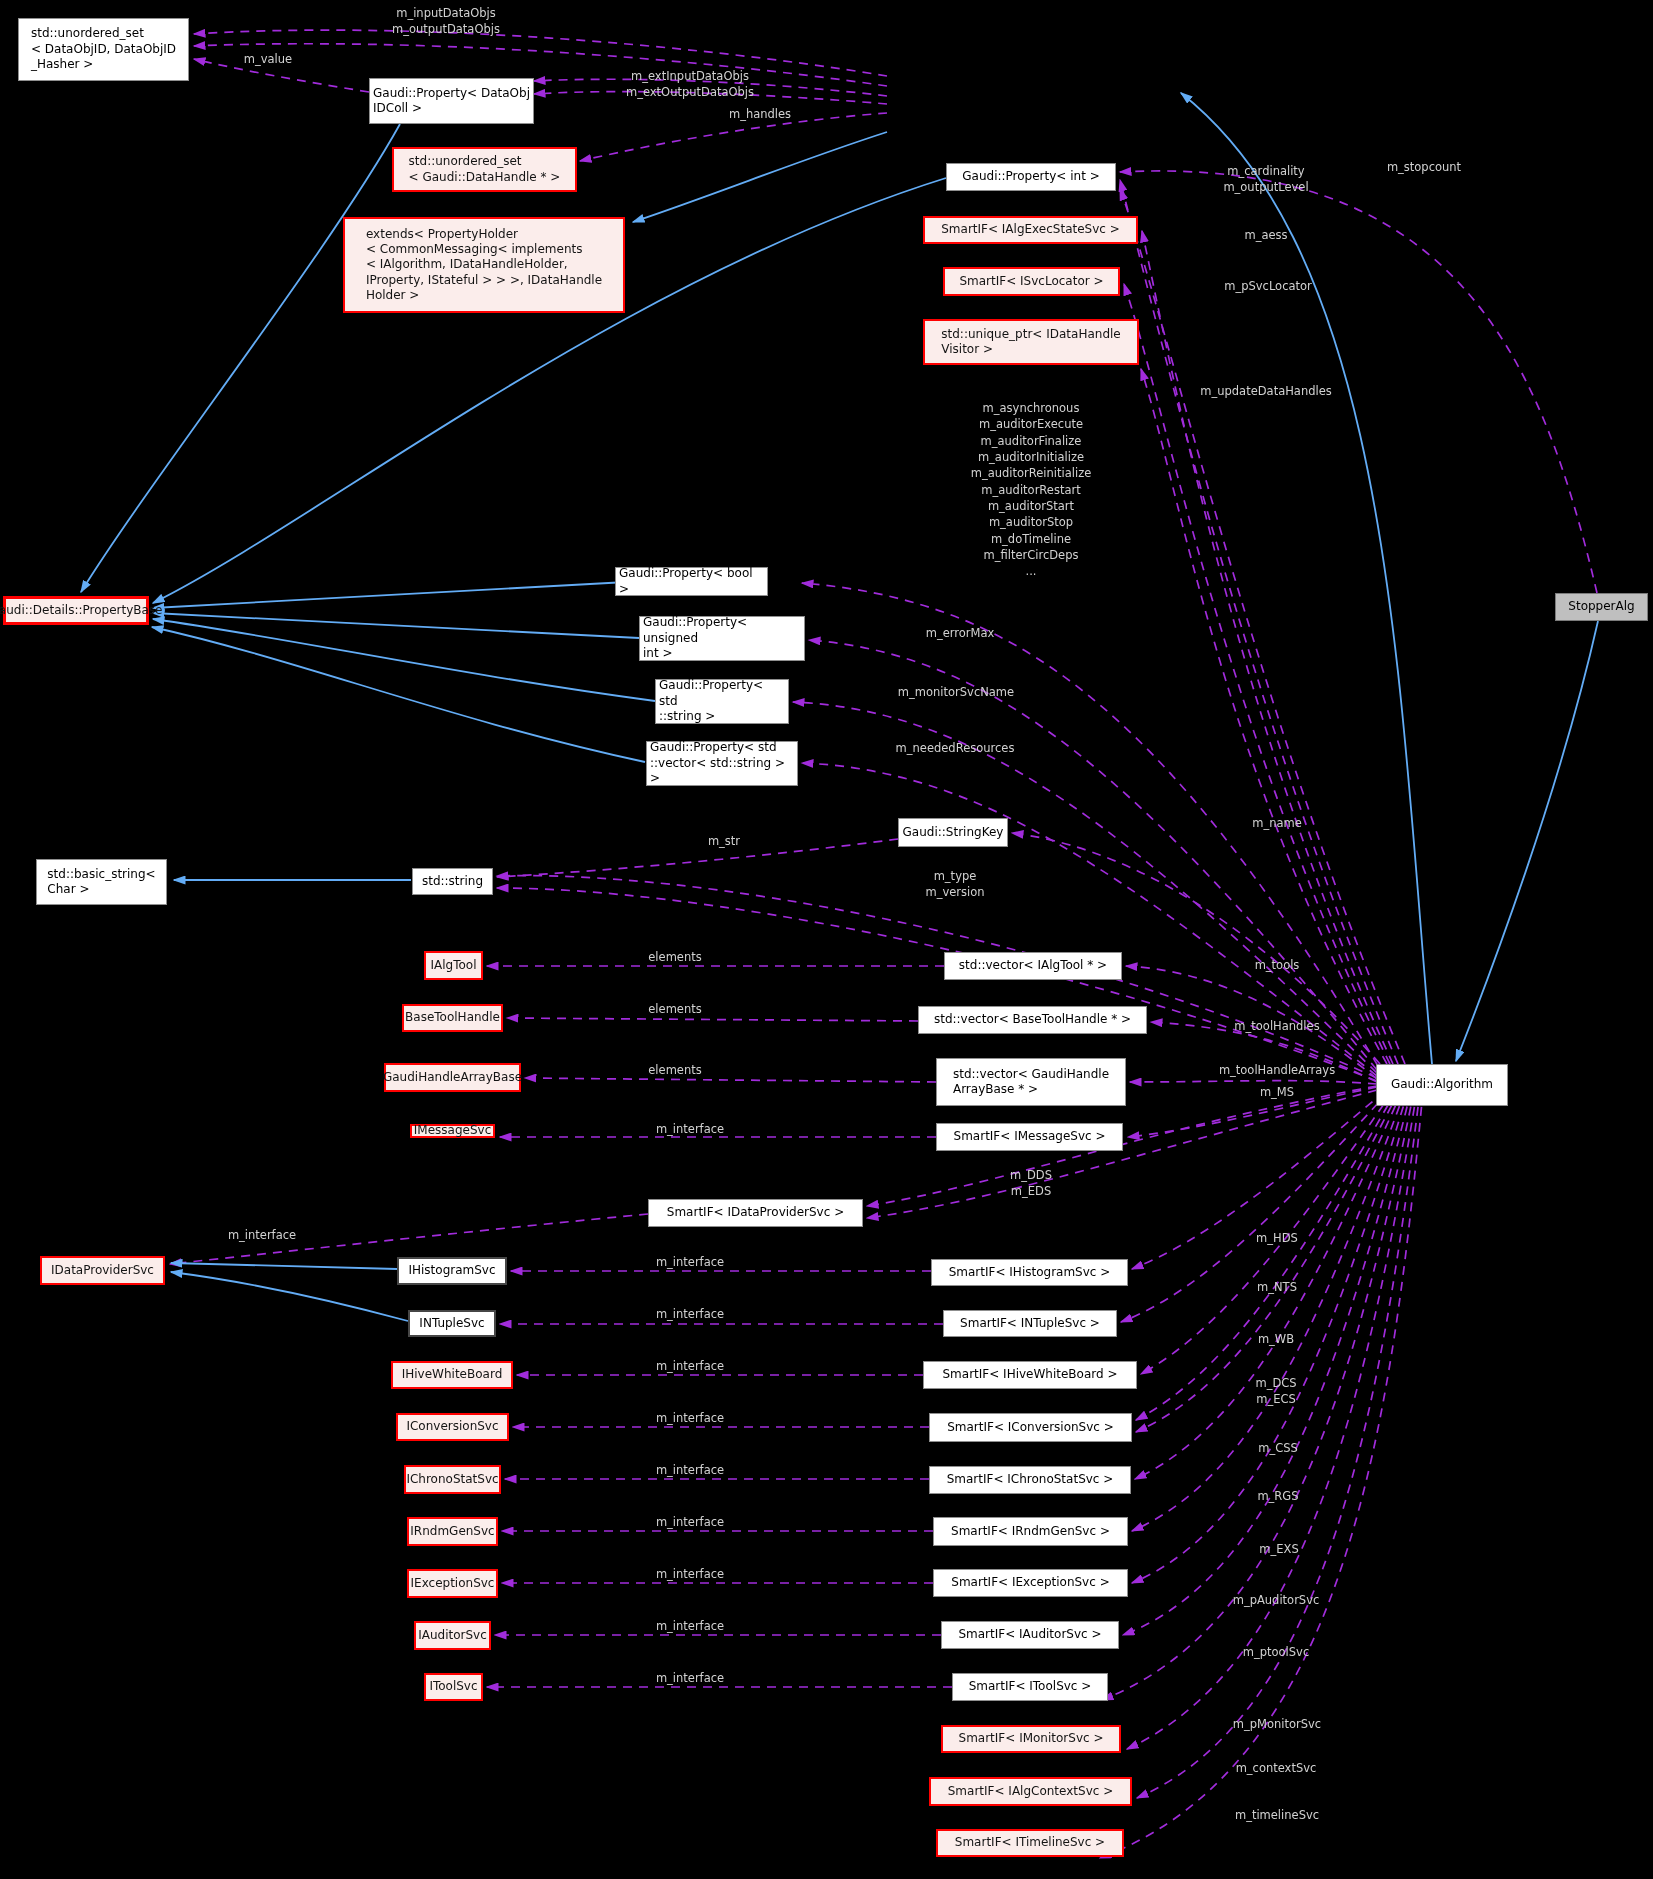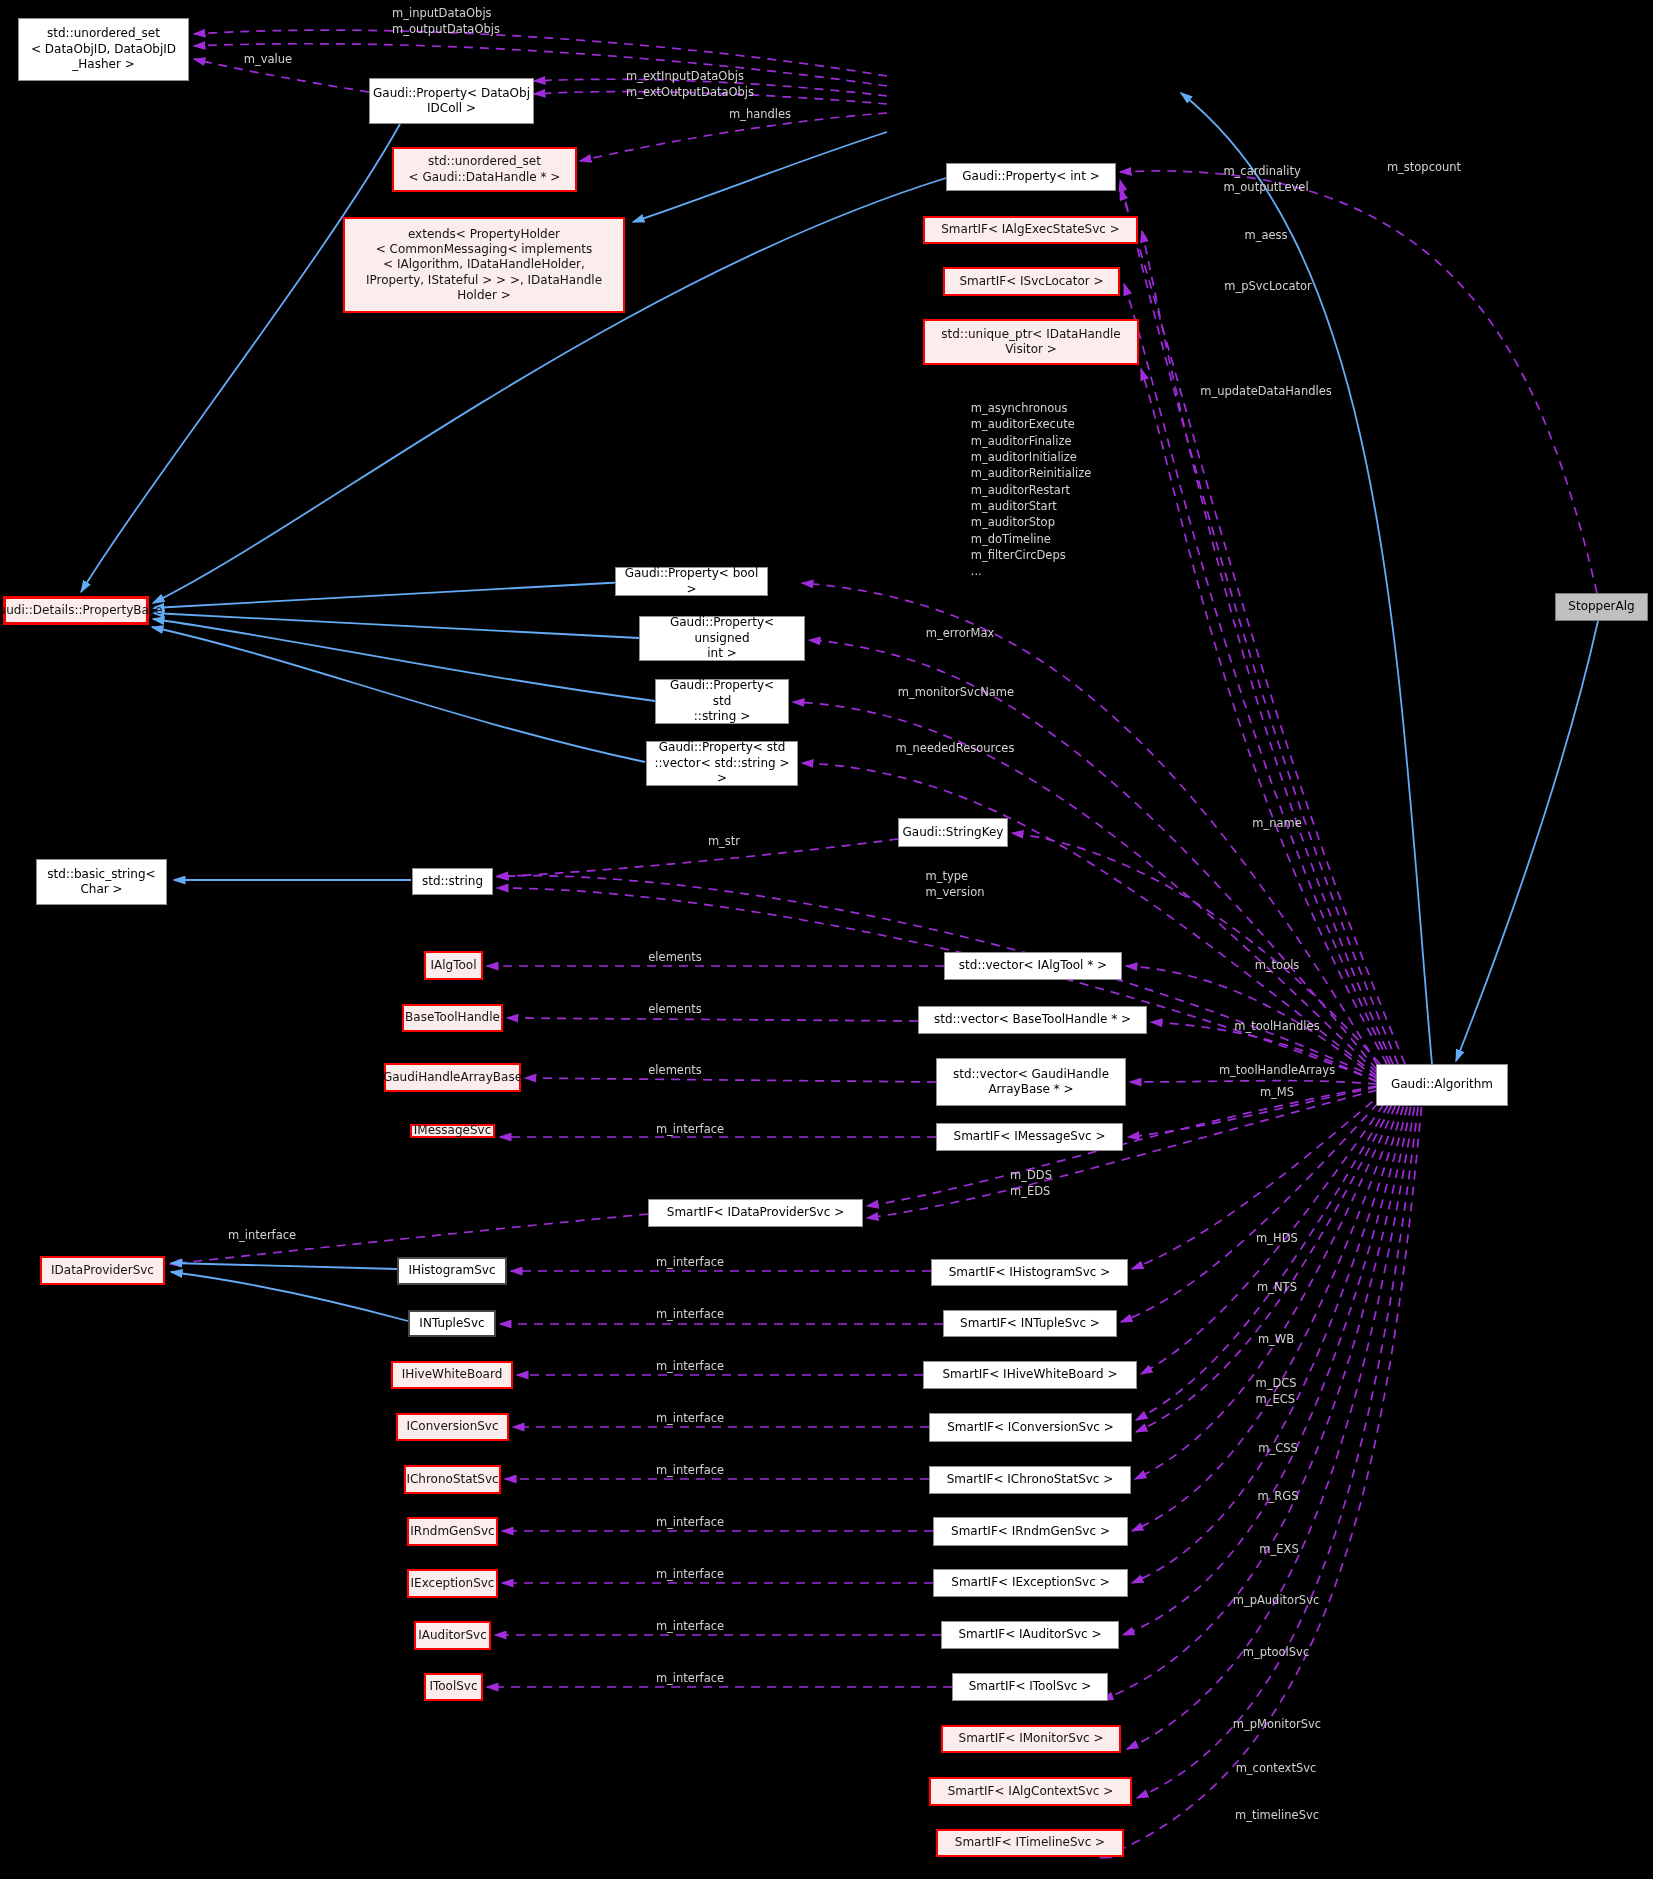--- a/index.html
+++ b/index.html
@@ -1,28 +1,28 @@
 <!DOCTYPE html>
 <html><head>
 <meta charset="utf-8">
 <style>
   html,body{margin:0;padding:0;background:#000;}
   #canvas{position:relative;width:1653px;height:1879px;background:#000;overflow:hidden;
           font-family:"DejaVu Sans",sans-serif;}
   #edges{position:absolute;left:0;top:0;}
   .node{position:absolute;display:flex;align-items:center;justify-content:center;
-        text-align:center;white-space:pre-line;box-sizing:border-box;padding:1px 3px;
+        white-space:pre-line;box-sizing:border-box;padding:1px 3px;
         font:12px/1.28 "DejaVu Sans",sans-serif;color:#000;}
   .white{background:#ffffff;border:1.6px solid #8f8f8f;}
   .whitebold{background:#ffffff;border:2.5px solid #464646;}
   .pink{background:#FBEDEB;border:2px solid #FF0000;color:#141414;}
   .pinkbold{background:#FBEDEB;border:3px solid #FF0000;color:#141414;}
   .gray{background:#BFBFBF;border:1.6px solid #7b7b7b;}
   .elabel{position:absolute;transform:translate(-50%,-50%);white-space:pre-line;
-          font:11.5px/1.42 "DejaVu Sans",sans-serif;color:#D2D2D2;}
+          text-align:center;font:11.5px/1.42 "DejaVu Sans",sans-serif;color:#D2D2D2;}
 </style>
 </head>
 <body>
 
 <div id="canvas">
 
 <svg id="edges" width="1653" height="1879" viewBox="0 0 1653 1879">
   <defs>
     <marker id="pa" markerWidth="13" markerHeight="9" refX="11.5" refY="4.5" orient="auto" markerUnits="userSpaceOnUse">
       <path d="M0,0 L13,4.5 L0,9 z" fill="#A12CDB"></path>

